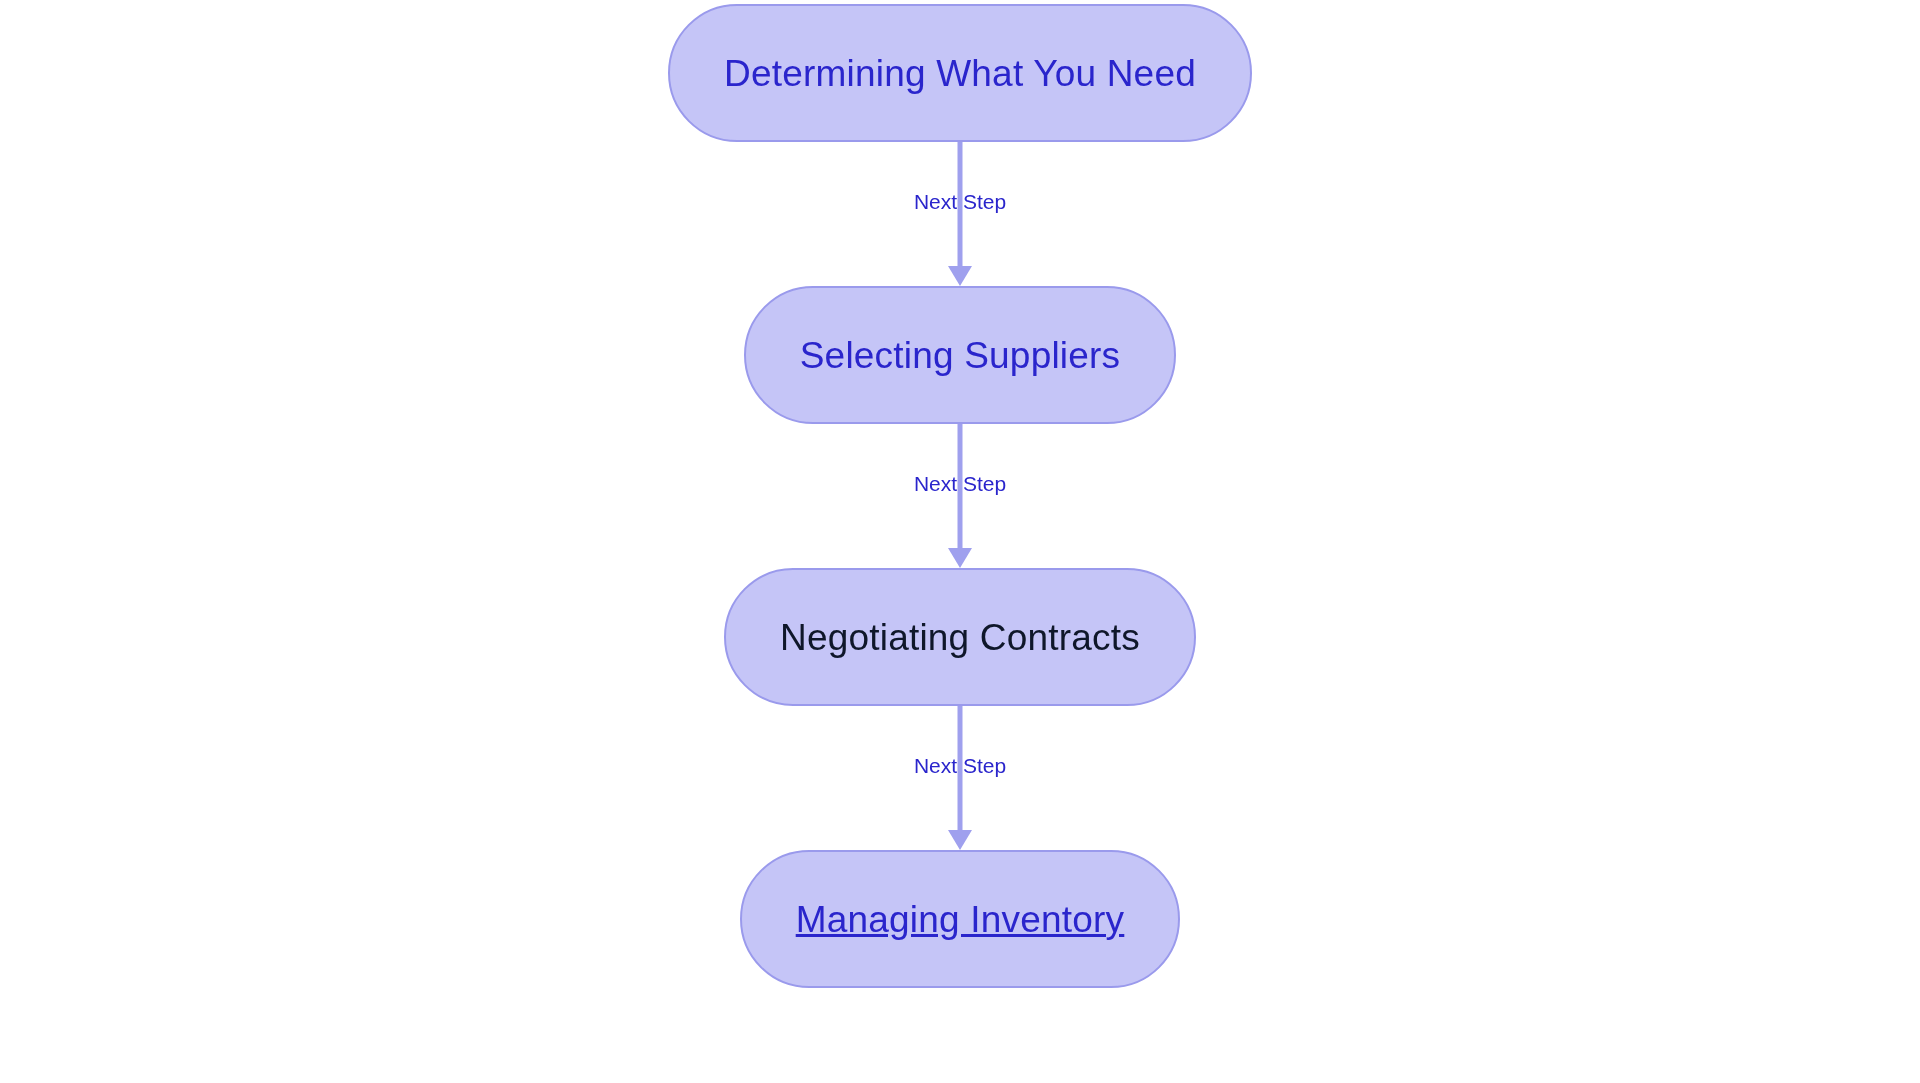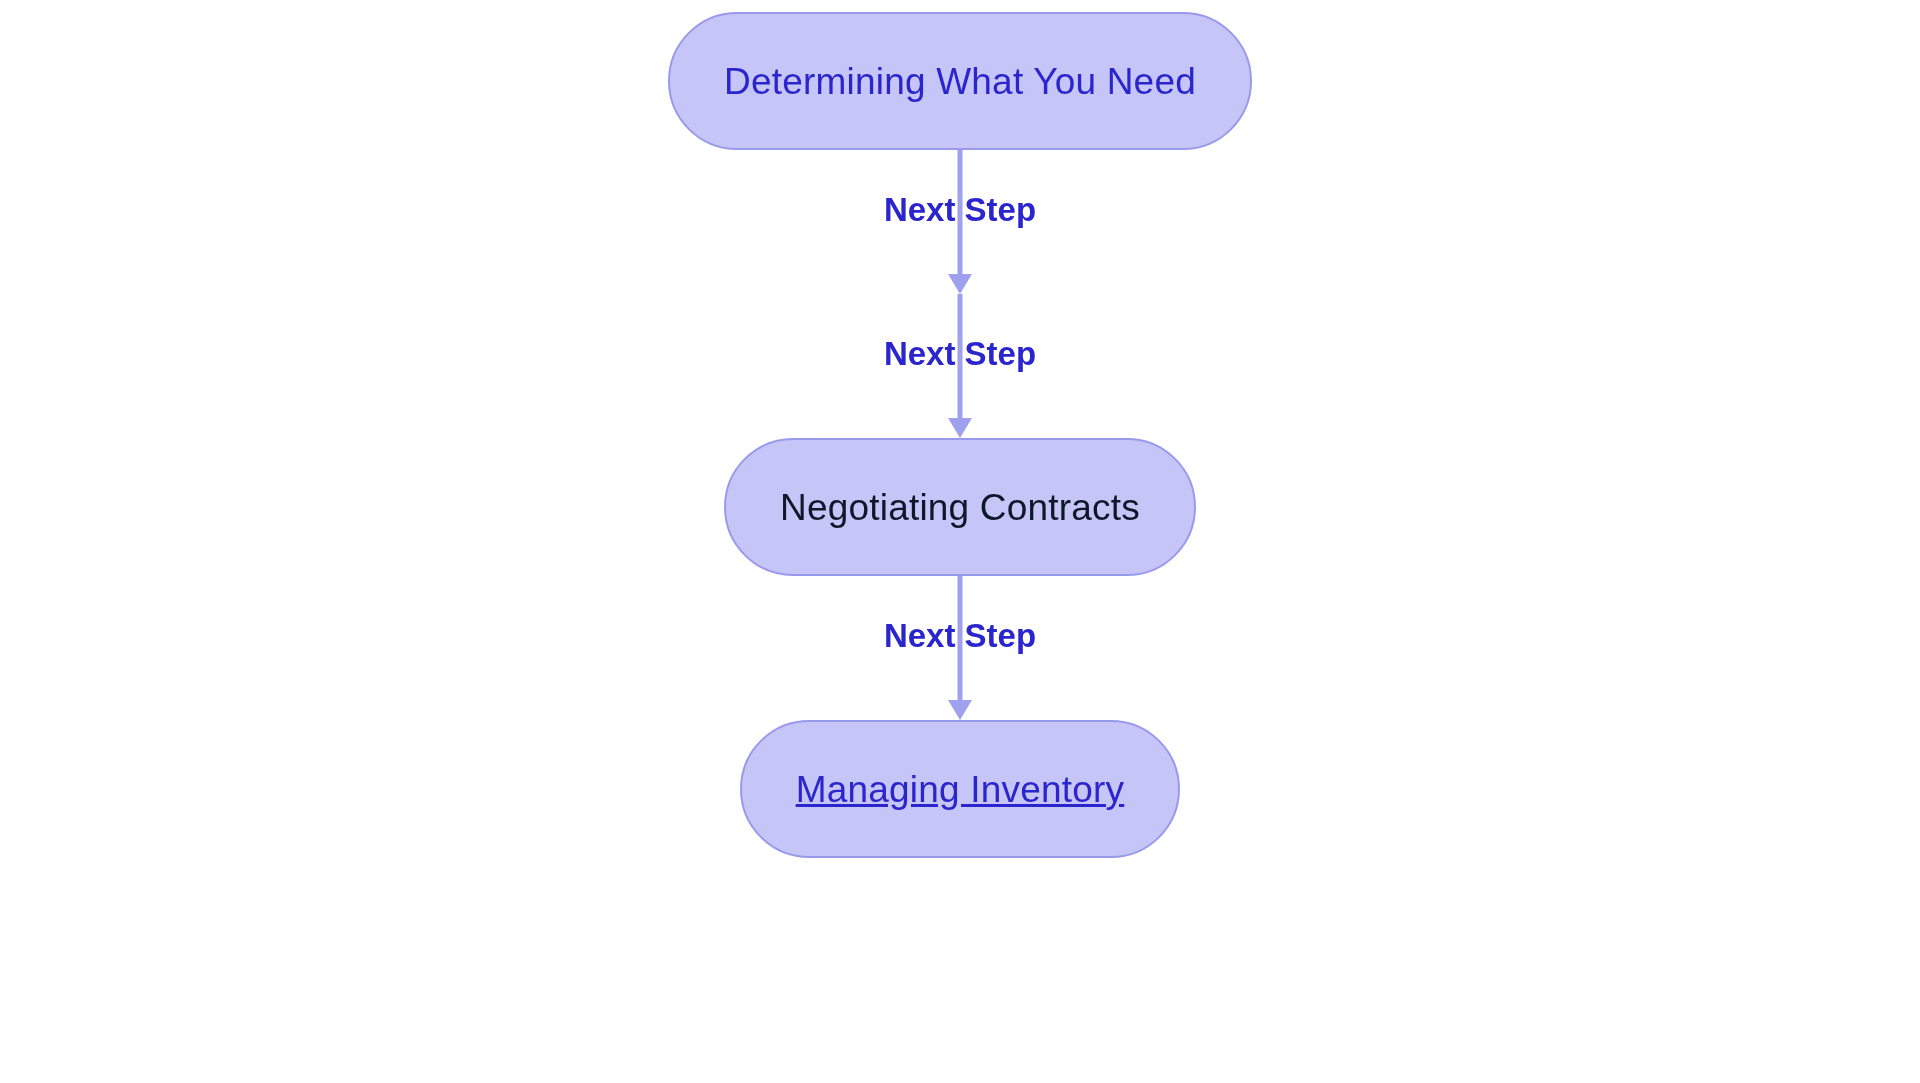--- a/index.html
+++ b/index.html
@@ -77,46 +77,49 @@
     width: 0;
     height: 0;
     border-left: 12px solid transparent;
     border-right: 12px solid transparent;
     border-top: 20px solid #9fa0ee;
   }
   .edge-label {
     position: relative;
     z-index: 3;
     color: #2a25cc;
-    font-size: 33px;
-    font-weight: 700;
+    font-size: 21px;
+    font-weight: 400;
     line-height: 1;
     white-space: nowrap;
     font-family: "Liberation Sans", "DejaVu Sans", sans-serif;
     margin-top: -26px;
   }
 
   
-  #node-0 { margin-top: 12px; }
+  #node-0 { margin-top: 4px; }
 </style>
 </head>
 <body style="background: rgb(255, 255, 255);">
 
 <div id="flowchart" style="background: rgb(255, 255, 255);">
 
   <div class="node" id="node-0" style="background: rgb(197, 197, 247); border-color: rgb(154, 154, 236);">
     <span class="node-label" style="color: rgb(42, 37, 204);">Determining What You Need</span>
   </div>
 
   <div class="edge">
     <div class="edge-line" style="background: rgb(159, 160, 238);"></div>
     <div class="edge-arrowhead" style="border-top-color: rgb(159, 160, 238);"></div>
     <span class="edge-label" style="color: rgb(42, 37, 204);">Next Step</span>
   </div>
 
+  <div class="node" id="node-1" style="background: rgb(197, 197, 247); border-color: rgb(154, 154, 236);">
+    <span class="node-label" style="color: rgb(42, 37, 204);">Selecting Suppliers</span>
+  </div>
 
   <div class="edge">
     <div class="edge-line" style="background: rgb(159, 160, 238);"></div>
     <div class="edge-arrowhead" style="border-top-color: rgb(159, 160, 238);"></div>
     <span class="edge-label" style="color: rgb(42, 37, 204);">Next Step</span>
   </div>
 
   <div class="node" id="node-2" style="background: rgb(197, 197, 247); border-color: rgb(154, 154, 236);">
     <span class="node-label" style="color: #0f172a;">Negotiating Contracts</span>
   </div>

